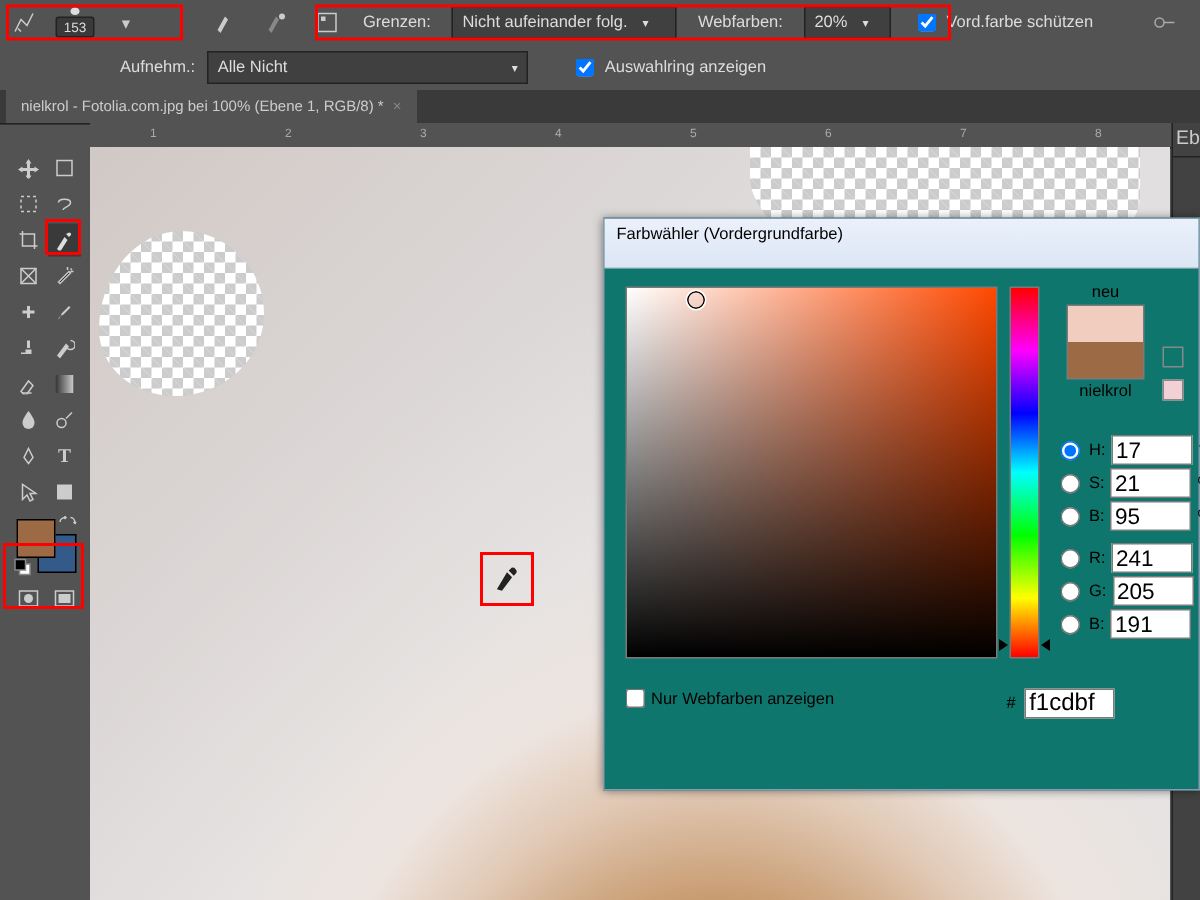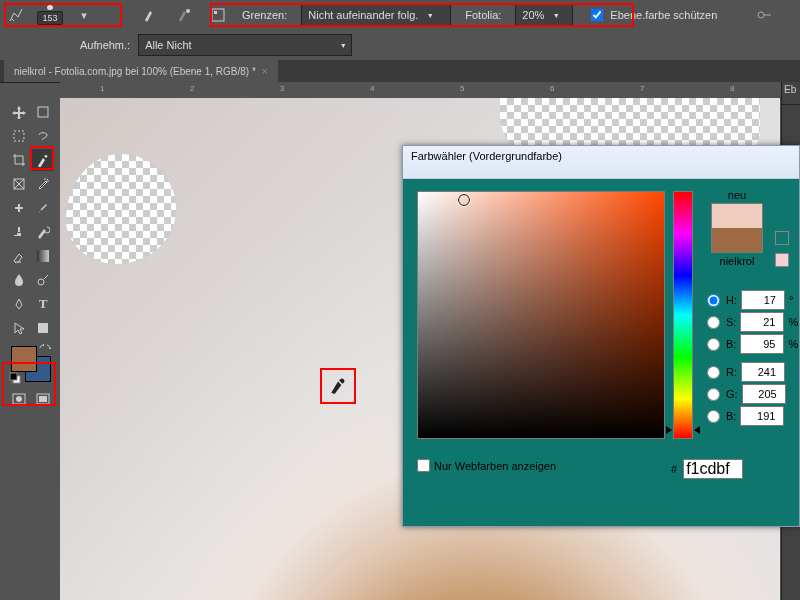--- a/index.html
+++ b/index.html
@@ -20,21 +20,21 @@
         linear-gradient(135deg,rgba(119,74,44,.15) 0%,rgba(0,0,0,0) 50%),
         radial-gradient(ellipse 520px 620px at 58% 140%, #7b4a28 0%, #9c6a42 18%, #c79a6e 32%, #e0c7b2 44%, #ede4df 55%, #e6e3e2 70%, #e1dfe0 100%);
   }
   .erased{position:absolute;background:#fff;background-image:linear-gradient(45deg,#ccc 25%,transparent 25%,transparent 75%,#ccc 75%),linear-gradient(45deg,#ccc 25%,transparent 25%,transparent 75%,#ccc 75%);background-size:14px 14px;background-position:0 0,7px 7px}
   .toolbox{position:absolute;left:5px;top:98px;width:50px;background:#535353;display:flex;flex-wrap:wrap;padding:2px}
   .tool{width:22px;height:22px;margin:1px;display:flex;align-items:center;justify-content:center;color:#ccc;box-sizing:border-box}
   .tool.sel{background:#3a3a3a}
   .fgbg{position:relative;width:48px;height:40px;margin-top:4px}
   .swatch{position:absolute;width:26px;height:26px;border:1px solid #000;box-sizing:border-box}
   .panel-sliver{position:absolute;right:0;top:82px;width:18px;bottom:0;background:#424242;border-left:1px solid #222}
-  .panel-tab{height:18px;color:#ccc;font-size:10px;border-bottom:1px solid #222;padding:2px}
+  .panel-tab{height:18px;color:#ccc;font-size:13px;border-bottom:1px solid #222;padding:2px}
   .eyedrop-canvas{position:absolute;width:32px;height:32px;border:2px solid #f00;left:260px;top:270px;display:flex;align-items:center;justify-content:center;pointer-events:none}
   .eyedrop-canvas svg{width:18px;height:18px}
   
   .dlg{position:absolute;left:402px;top:145px;width:396px;height:380px;background:#0f766e;border:1px solid #8a9bb0;box-shadow:0 0 6px rgba(0,0,0,.5);color:#000;font-size:11px}
   .dlg-title{height:24px;background:linear-gradient(#eaf1fb,#dce6f4);border-bottom:1px solid #c4cbd6;padding:4px 8px;color:#000}
   .dlg-body{position:relative;padding:10px}
   .satval{position:absolute;left:14px;top:12px;width:246px;height:246px;border:1px solid #7a7a7a;
      background:
        linear-gradient(to top, #000, rgba(0,0,0,0)),
        linear-gradient(to right, #fff, hsl(17,100%,50%));
@@ -46,21 +46,21 @@
   .hue .ind:before{left:-2px;border-left:6px solid #000}
   .hue .ind:after{right:-2px;border-right:6px solid #000}
   .newold{position:absolute;left:304px;top:10px;width:60px;text-align:center}
   .newold .box{width:50px;height:48px;border:1px solid #7a7a7a;margin:2px auto}
   .newold .new{height:24px}
   .newold .old{height:24px}
   .cube{position:absolute;left:372px;top:52px;width:12px;height:12px;border:1px solid #888}
   .pinktiny{position:absolute;left:372px;top:74px;width:12px;height:12px;background:#f3cfd6;border:1px solid #888}
   .fields{position:absolute;left:304px;top:110px;font-size:11px}
   .fields .row{display:flex;align-items:center;height:22px;gap:4px}
-  .fields input[type=text]{width:32px;height:16px;border:1px solid #7a7a7a;font-size:11px;text-align:right;padding-right:8px}
+  .fields input[type=text]{width:32px;height:16px;border:1px solid #7a7a7a;font-size:15px;text-align:left;padding-right:18px}
   .fields input[type=radio]{margin:0 2px 0 0}
   .hexrow{position:absolute;left:268px;top:280px;display:flex;align-items:center;gap:6px}
   .hexrow input{width:54px;height:16px;border:1px solid #7a7a7a;font-size:16px;padding-left:2px}
   .webonly{position:absolute;left:14px;top:280px;display:flex;align-items:center;gap:4px}
   .webonly input{margin:0}
   .cb{width:12px;height:12px}
   .lbl{color:#ddd}
   .opt-red-1{position:absolute;left:4px;top:3px;width:118px;height:24px;pointer-events:none}
   .opt-red-2{position:absolute;left:210px;top:3px;width:424px;height:24px;pointer-events:none}
   .eye-tool-red{position:absolute;left:30px;top:146px;width:24px;height:24px;pointer-events:none}
@@ -97,47 +97,51 @@
       <svg width="14" height="14">
         <rect x="1" y="1" width="12" height="12" fill="none" stroke="#ccc"></rect>
         <rect x="3" y="3" width="3" height="3" fill="#ccc"></rect>
       </svg>
     </span>
   <span class="lbl">Grenzen:</span>
   <div class="dd" style="width:136px">
     <span>Nicht aufeinander folg.</span>
       <span class="car">▾</span>
   </div>
-  <span class="lbl">Fotolia:</span>
+  <span class="lbl">Webfarben:</span>
   <div class="dd" style="width:44px">
     <span>20%</span>
       <span class="car">▾</span>
   </div>
   <label style="display:flex;align-items:center;gap:4px">
     <input type="checkbox" class="cb" checked="" style="">
-    <span>Ebene.farbe schützen</span>
+    <span>Vord.farbe schützen</span>
   </label>
   <span style="width:10px"></span>
   <span class="icon-sq">
       <svg width="16" height="12">
         <circle cx="4" cy="6" r="3" fill="none" stroke="#aaa"></circle>
         <path d="M7 6h7" stroke="#aaa"></path>
       </svg>
     </span>
 </div>
 <div class="red-box opt-red-1"></div>
 <div class="red-box opt-red-2"></div>
 
 <div class="opt-bar2">
   <span class="lbl">Aufnehm.:</span>
   <div class="dd" style="width:200px">
     <span>Alle Nicht</span>
       <span class="car" style="margin-left:auto">▾</span>
   </div>
   <span style="width:12px"></span>
+  <label style="display:flex;align-items:center;gap:4px">
+    <input type="checkbox" class="cb" checked="" style="">
+    <span>Auswahlring anzeigen</span>
+  </label>
 </div>
 
 <div class="tab-bar">
   <div class="tab">
     <span>nielkrol - Fotolia.com.jpg bei 100% (Ebene 1, RGB/8) *</span>
     <span class="x">×</span>
   </div>
 </div>
 
 <div class="ruler-h">

